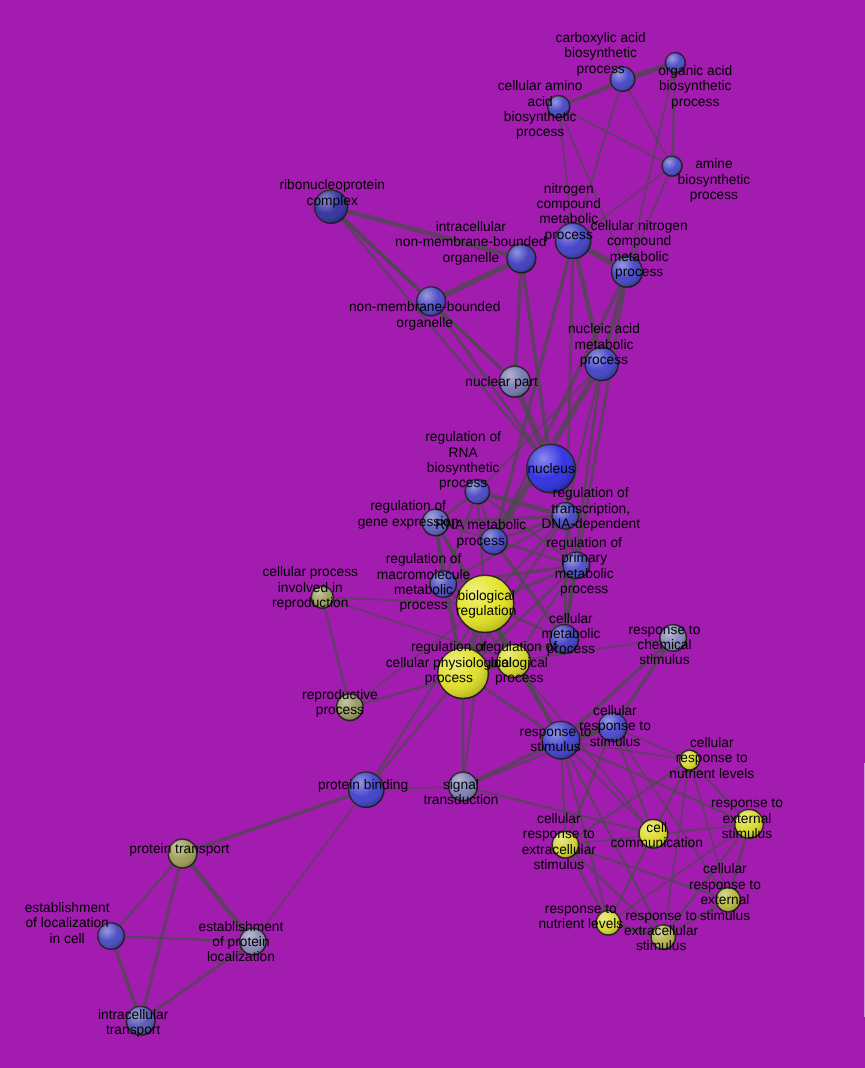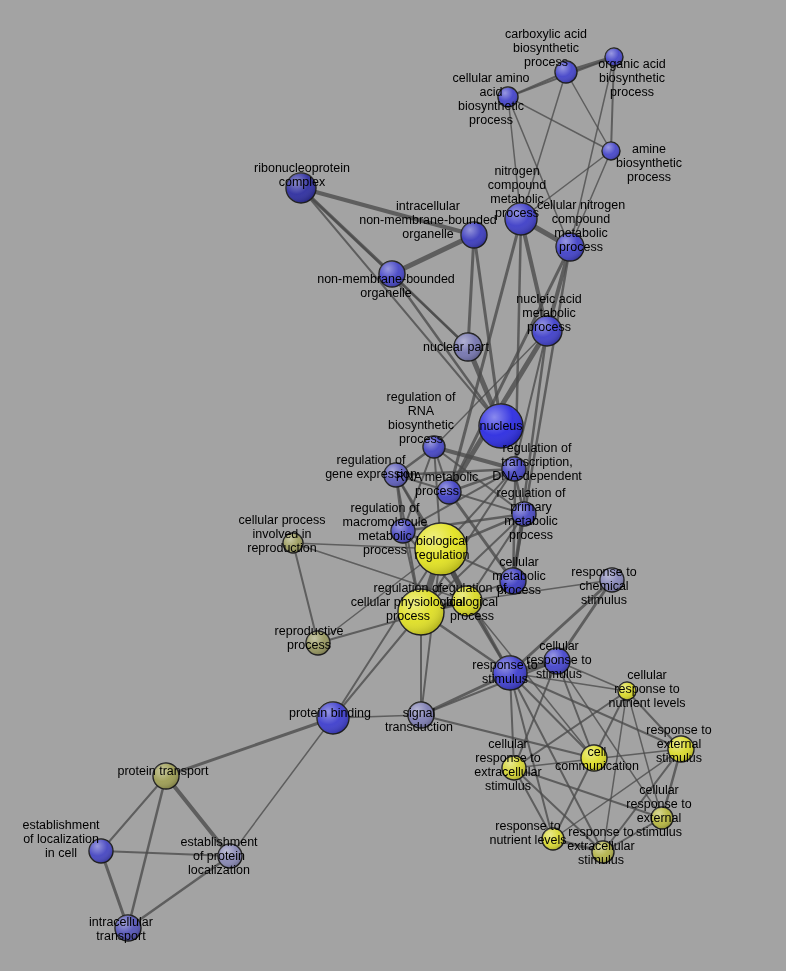--- a/index.html
+++ b/index.html
@@ -4,21 +4,21 @@
 <style>
   html, body {
     margin: 0;
     padding: 0;
     background: #ffffff;
   }
   .canvas-wrap {
     width: 786px;
     height: 971px;
     position: relative;
-    background: #a3a3a3;
+    background: #a21caf;
     overflow: hidden;
   }
   svg {
     display: block;
     font-family: "Liberation Sans", sans-serif;
   }
   text {
     fill: #000000;
     font-size: 12.5px;
     font-family: "Liberation Sans", sans-serif;

